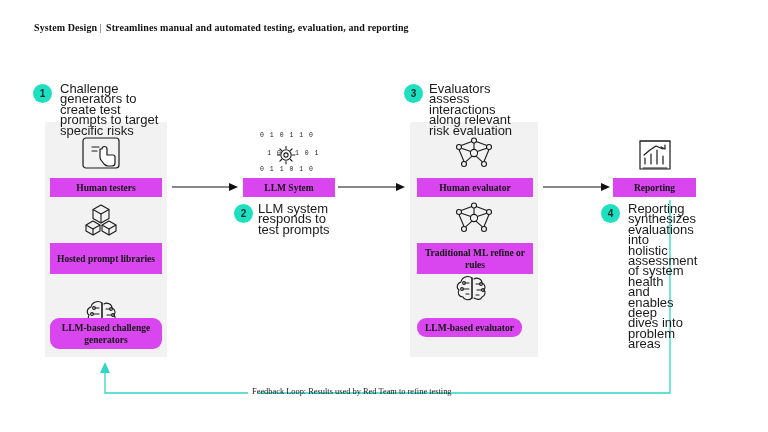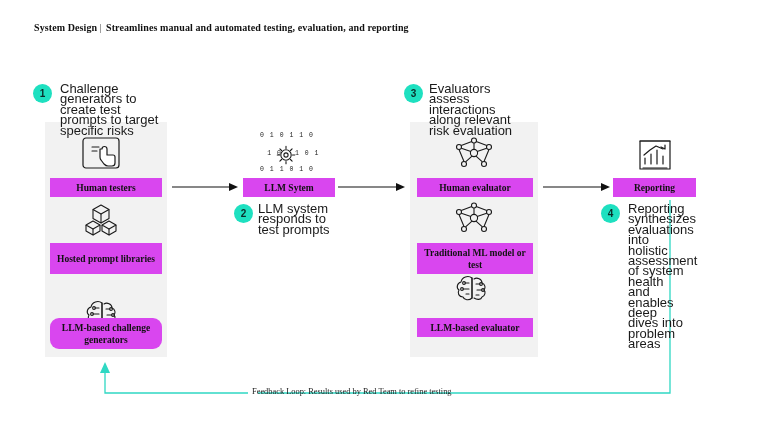--- a/index.html
+++ b/index.html
@@ -226,18 +226,18 @@
 <div class="note" style="left:429px; top:84px; width:92px;">Evaluators assess interactions along relevant risk evaluation</div>
 <div class="note" style="left:628px; top:204px; width:60px;">Reporting synthesizes evaluations into holistic assessment of system health and enables deep dives into problem areas</div>
 
 <div class="chip" style="left:50px; top:178px; width:112px; height:19px;">Human testers</div>
 <div class="chip" style="left:50px; top:243px; width:112px; height:31px;">Hosted prompt libraries</div>
 <div class="chip" style="left:50px; top:318px; width:112px; height:31px;border-radius:9px;">LLM-based challenge generators</div>
 
 <div class="chip" style="left:243px; top:178px; width:92px; height:19px;">LLM Sytem</div>
 
 <div class="chip" style="left:417px; top:178px; width:116px; height:19px;">Human evaluator</div>
-<div class="chip" style="left:417px; top:243px; width:116px; height:31px;">Traditional ML model or test</div>
-<div class="chip" style="left:417px; top:318px; width:116px; height:19px;">LLM-based evaluator</div>
+<div class="chip" style="left:417px; top:243px; width:116px; height:31px;">Traditional ML refine or rules</div>
+<div class="chip" style="left:417px; top:318px; width:105px; height:19px;border-radius:9px;">LLM-based evaluator</div>
 
 <div class="chip" style="left:613px; top:178px; width:83px; height:19px;">Reporting</div>
 
 <div class="caption" style="left:252px; top:387px;">Feedback Loop: Results used by Red Team to refine testing</div>
 
 </body></html>

